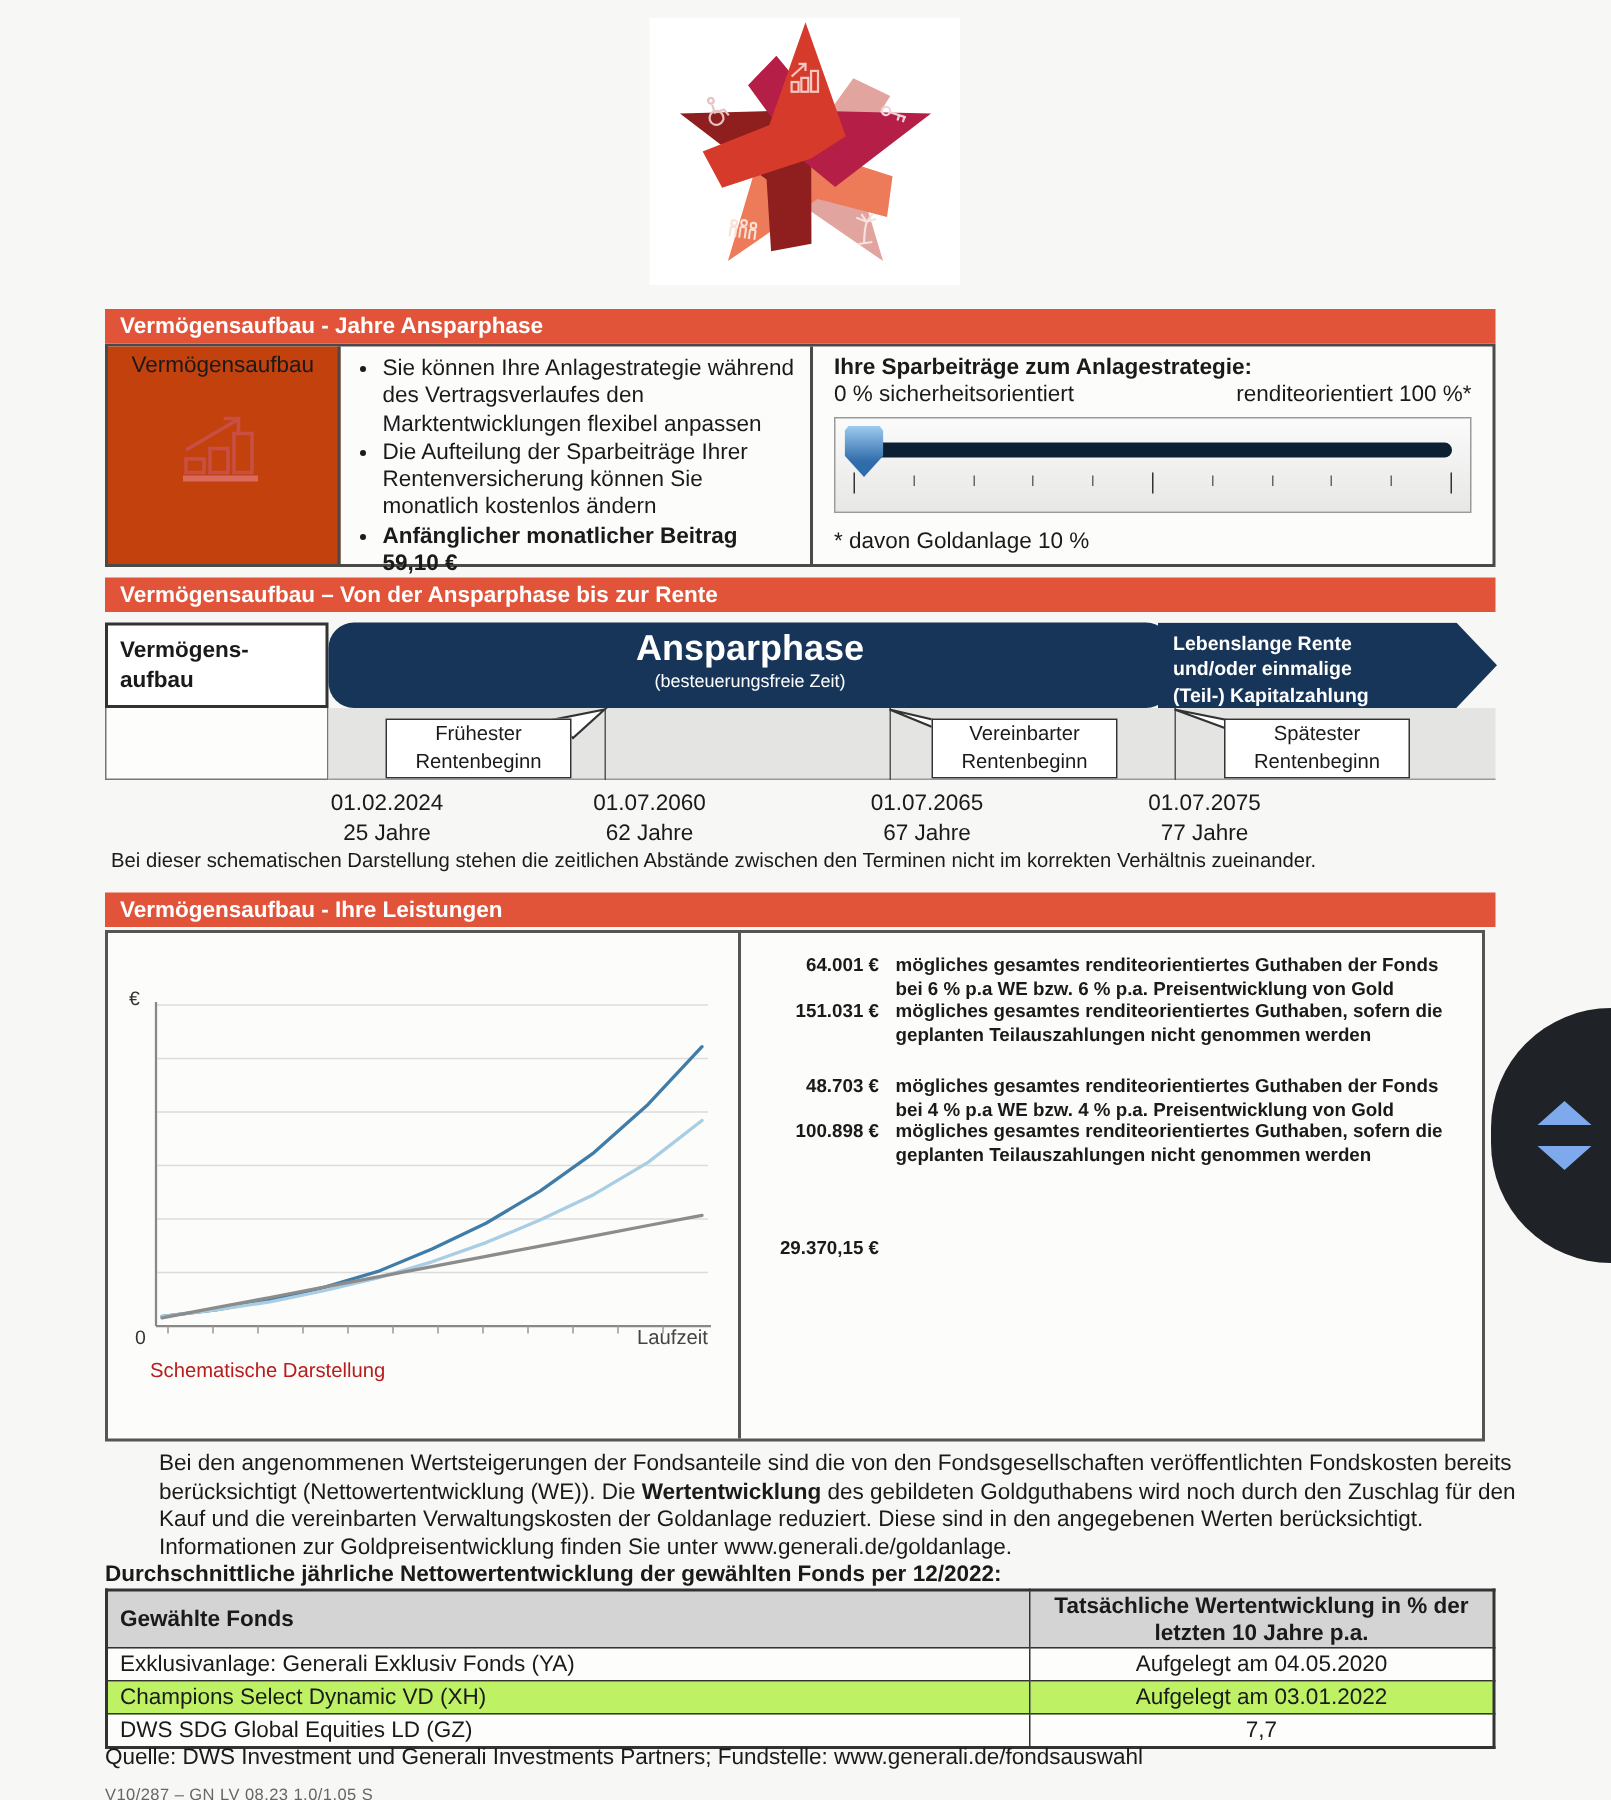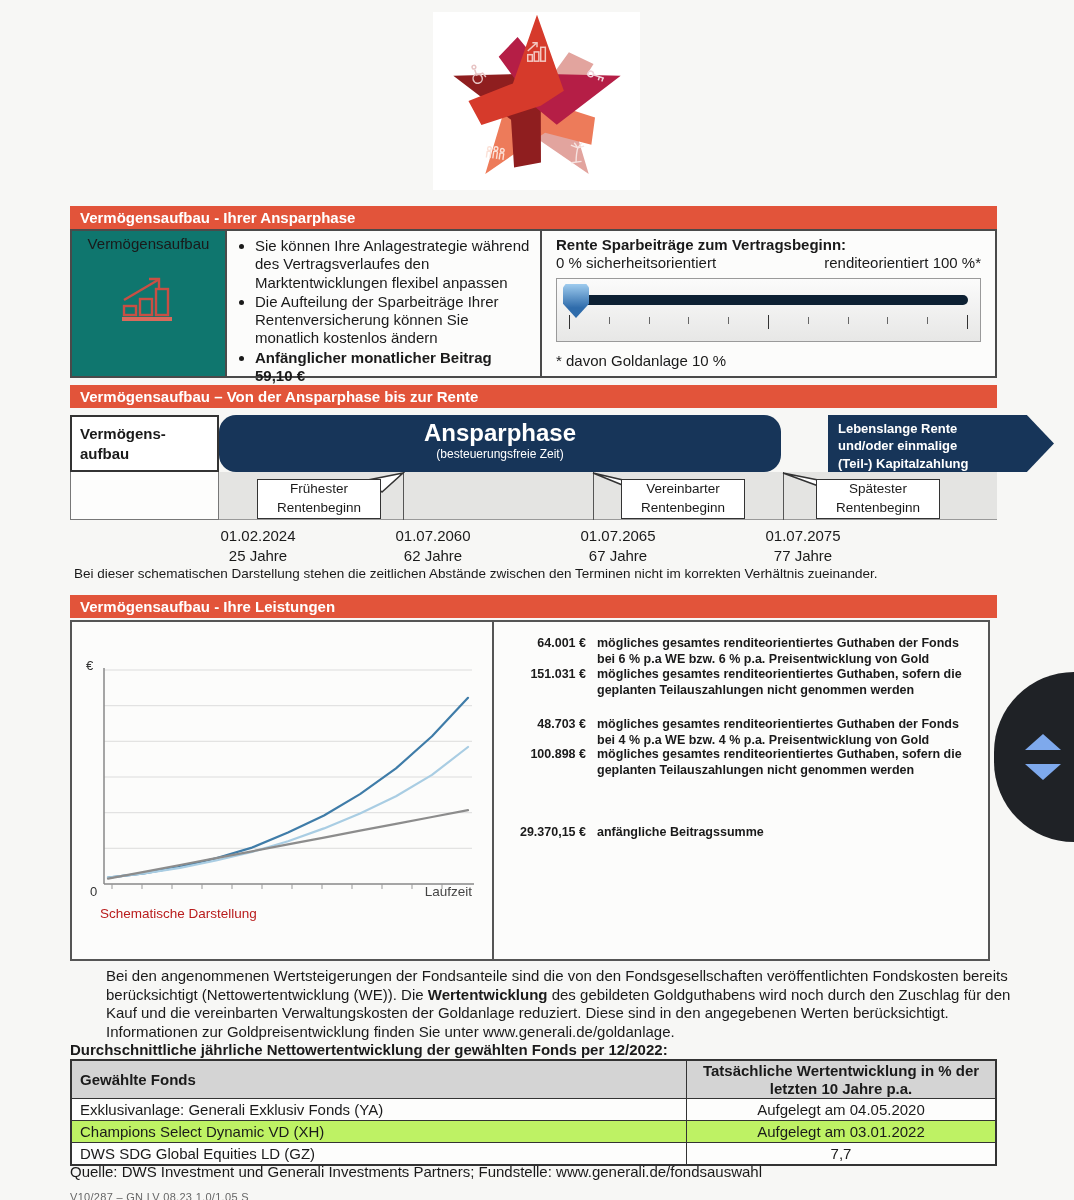--- a/index.html
+++ b/index.html
@@ -8,21 +8,21 @@
 
   
   .band{position:absolute;left:70px;width:927px;height:23px;background:#e2543a;color:#fff;
         font-weight:bold;font-size:15px;line-height:23px;padding-left:10px;box-sizing:border-box;}
 
   
   .logo{left:433px;top:12px;width:207px;height:178px;background:#ffffff;display:flex;align-items:center;justify-content:center;}
 
   
   .s1box{left:70px;top:229px;width:927px;height:149px;border:2px solid #4a4a4a;background:#fcfcfb;display:flex;}
-  .s1cat{width:155px;background:#0f766e;border-right:2px solid #4a4a4a;text-align:center;padding-top:4px;font-size:15px;box-sizing:border-box;}
+  .s1cat{width:155px;background:#c2410c;border-right:2px solid #4a4a4a;text-align:center;padding-top:4px;font-size:15px;box-sizing:border-box;}
   .s1bullets{width:315px;border-right:2px solid #4a4a4a;padding:4px 8px 0 2px;font-size:15px;box-sizing:border-box;}
   .s1bullets ul{margin:2px 0 0 26px;padding:0;}
   .s1bullets li{margin:0 0 1px 0;line-height:1.22;}
   .s1slider{flex:1;padding:5px 14px 0 14px;box-sizing:border-box;}
   .sl-title{font-weight:bold;font-size:15px;}
   .sl-labels{display:flex;justify-content:space-between;font-size:15px;margin-top:1px;}
   .sliderbox{margin-top:7px;height:62px;border:1px solid #9a9a9a;background:linear-gradient(#fbfbfb,#e7e7e6);position:relative;}
   .sl-track{position:absolute;left:12px;right:12px;top:16px;height:10px;background:#0d2033;border-radius:5px;}
   .sl-handle{position:absolute;left:6px;top:5px;width:26px;height:34px;
              background:linear-gradient(#9ecbee,#2f6cab 70%);
@@ -31,21 +31,21 @@
   .sl-ticks span{width:1px;height:7px;background:#666;margin-top:6px;}
   .sl-ticks span.tall{height:14px;margin-top:4px;background:#333;}
   .sl-note{margin-top:10px;font-size:15px;}
 
   
   .tl-cat{left:70px;top:415px;width:149px;height:57px;border:2px solid #333;background:#fff;
           font-weight:bold;font-size:15px;line-height:1.3;padding:7px 12px 0 8px;}
   .tl-bar{left:219px;top:415px;width:562px;height:57px;background:#173559;color:#fff;text-align:center;padding-top:6px;border-radius:17px;}
   .tl-bar .big{font-weight:bold;font-size:24px;line-height:1.0;display:block;}
   .tl-bar .small{font-size:12px;display:block;margin-top:2px;}
-  .tl-arrow{left:828px;top:415px;width:226px;height:57px;background:#173559;color:#fff;
+  .tl-arrow{left:772px;top:415px;width:226px;height:57px;background:#173559;color:#fff;
             clip-path:polygon(0 0,88% 0,100% 50%,88% 100%,0 100%);
             font-weight:bold;font-size:13px;line-height:1.33;padding:5px 0 0 10px;}
   .tl-arrow span{display:block;}
   .tl-cat2{left:70px;top:472px;width:149px;height:48px;border:1px solid #777;border-top:none;background:#fdfdfc;}
   .tl-band{left:219px;top:472px;width:778px;height:48px;background:#e4e4e2;border-bottom:1px solid #999;}
   .tl-sep{position:absolute;top:472px;width:1px;height:48px;background:#555;}
   .callout{position:absolute;top:479px;width:124px;height:40px;background:#fff;border:1.5px solid #333;
            font-size:13.5px;text-align:center;line-height:1.4;box-sizing:border-box;z-index:2;}
   .tails{left:70px;top:470px;width:940px;height:56px;pointer-events:none;z-index:1;}
   .milestone{position:absolute;top:526px;width:140px;text-align:center;font-size:15px;line-height:1.3;}
@@ -135,21 +135,21 @@
     </g>
     <g transform="translate(24,60) rotate(-18)" stroke="#e7c4c4" stroke-width="1.6" fill="none">
       <circle cx="8" cy="1" r="2"></circle>
         <path d="M8 4 L8 10 L15 10 L17 15"></path>
         <circle cx="8" cy="14" r="5"></circle>
     </g>
   </svg>
 </div>
 
 <div class="band" style="top:206px">
-  <span>Vermögensaufbau - Ihrer Ansparphase</span>
+  <span>Vermögensaufbau - Jahre Ansparphase</span>
 </div>
 
 <div class="abs s1box">
   <div class="s1cat">
     <div>Vermögensaufbau</div>
     <svg width="62" height="52" viewBox="0 0 62 52" style="margin-top:22px">
       <g stroke="#c94f44" stroke-width="2.4" fill="none">
         <rect x="6" y="32" width="12" height="9"></rect>
         <rect x="22" y="25" width="12" height="16"></rect>
         <rect x="38" y="15" width="12" height="26"></rect>
@@ -160,21 +160,21 @@
     </svg>
   </div>
   <div class="s1bullets">
     <ul>
       <li>Sie können Ihre Anlagestrategie während des Vertragsverlaufes den Marktentwicklungen flexibel anpassen</li>
       <li>Die Aufteilung der Sparbeiträge Ihrer Rentenversicherung können Sie monatlich kostenlos ändern</li>
       <li style="font-weight:bold">Anfänglicher monatlicher Beitrag 59,10 €</li>
     </ul>
   </div>
   <div class="s1slider">
-    <div class="sl-title">Rente Sparbeiträge zum Vertragsbeginn:</div>
+    <div class="sl-title">Ihre Sparbeiträge zum Anlagestrategie:</div>
     <div class="sl-labels">
       <span>0 % sicherheitsorientiert</span>
       <span>renditeorientiert 100 %*</span>
     </div>
     <div class="sliderbox">
       <div class="sl-track"></div>
       <div class="sl-handle"></div>
       <div class="sl-ticks">
         <span class="tall"></span>
           <span></span>
@@ -303,21 +303,20 @@
     <div class="brow" style="top:95px">
       <span class="amt">48.703 €</span>
       <span class="desc">mögliches gesamtes renditeorientiertes Guthaben der Fonds bei 4 % p.a WE bzw. 4 % p.a. Preisentwicklung von Gold</span>
     </div>
     <div class="brow" style="top:125px">
       <span class="amt">100.898 €</span>
       <span class="desc">mögliches gesamtes renditeorientiertes Guthaben, sofern die geplanten Teilauszahlungen nicht genommen werden</span>
     </div>
     <div class="brow" style="top:203px">
       <span class="amt">29.370,15 €</span>
-      <span class="desc">anfängliche Beitragssumme</span>
     </div>
   </div>
 </div>
 
 <div class="widget">
   <div class="tri-up"></div>
   <div class="tri-down"></div>
 </div>
 
 <div class="abs para">

